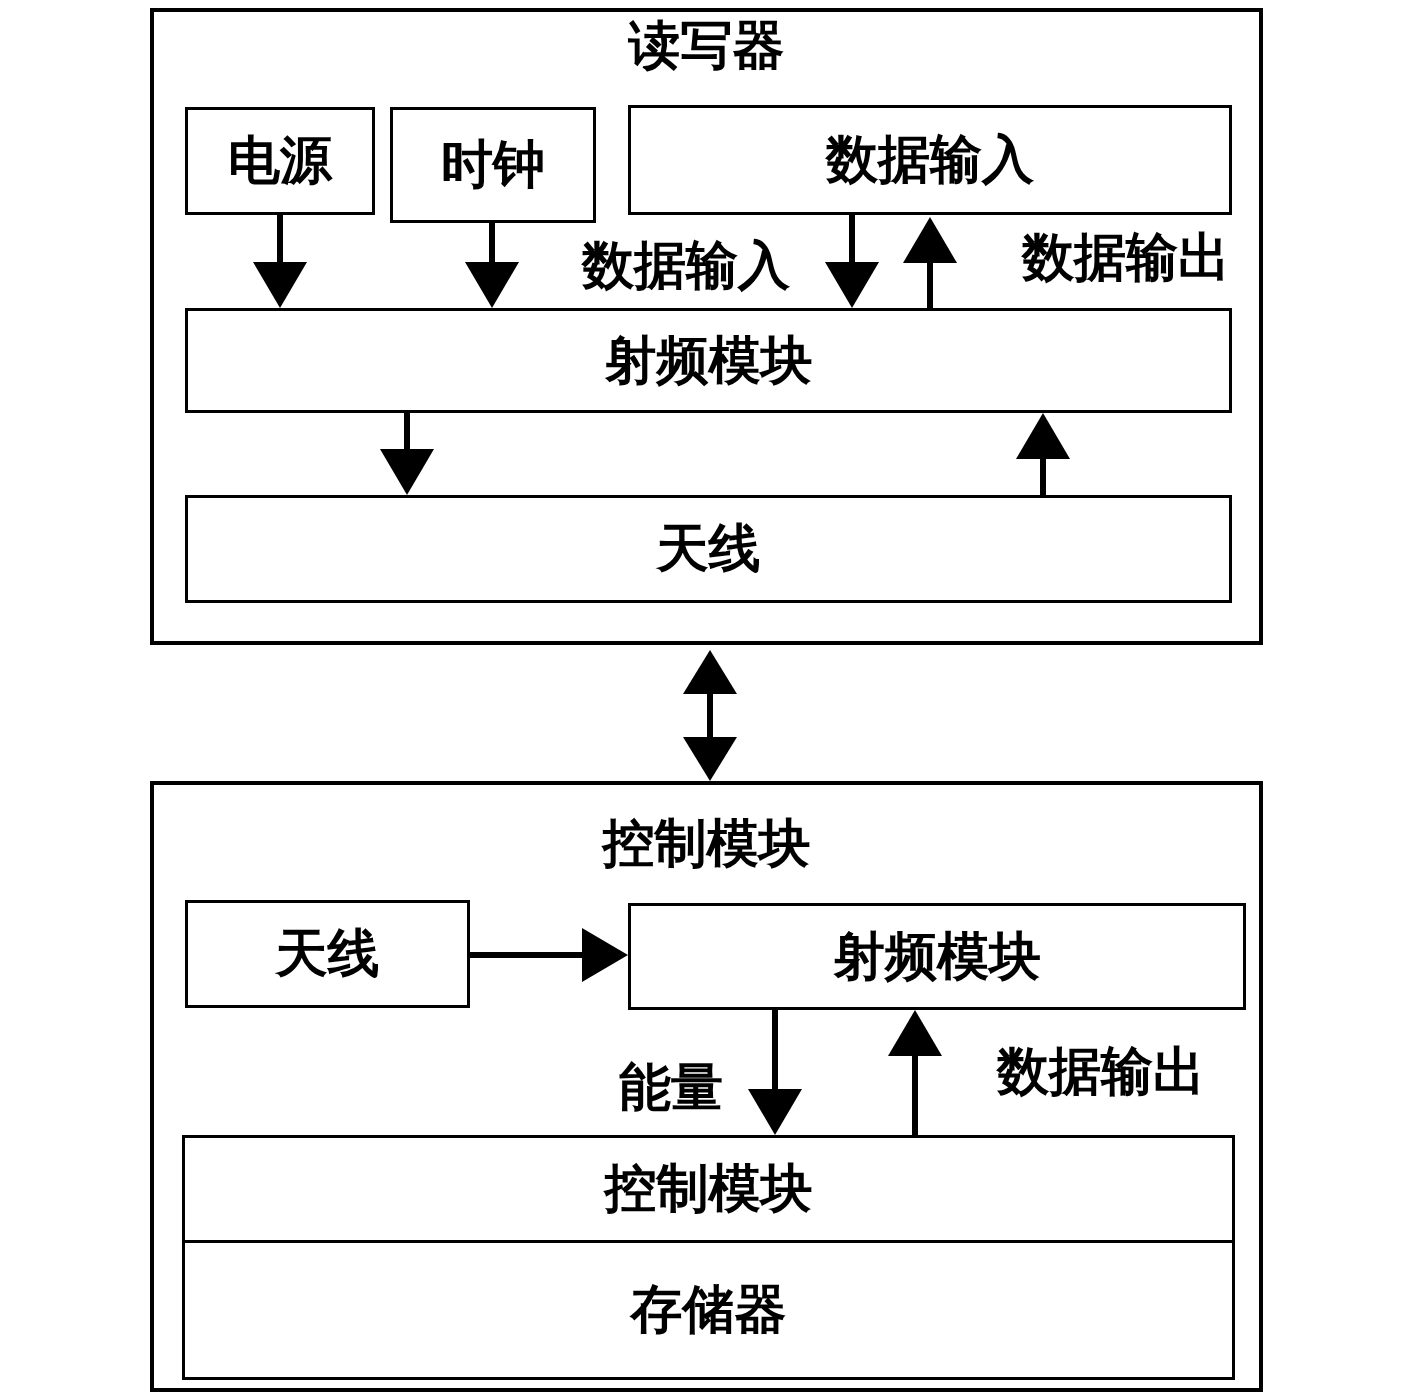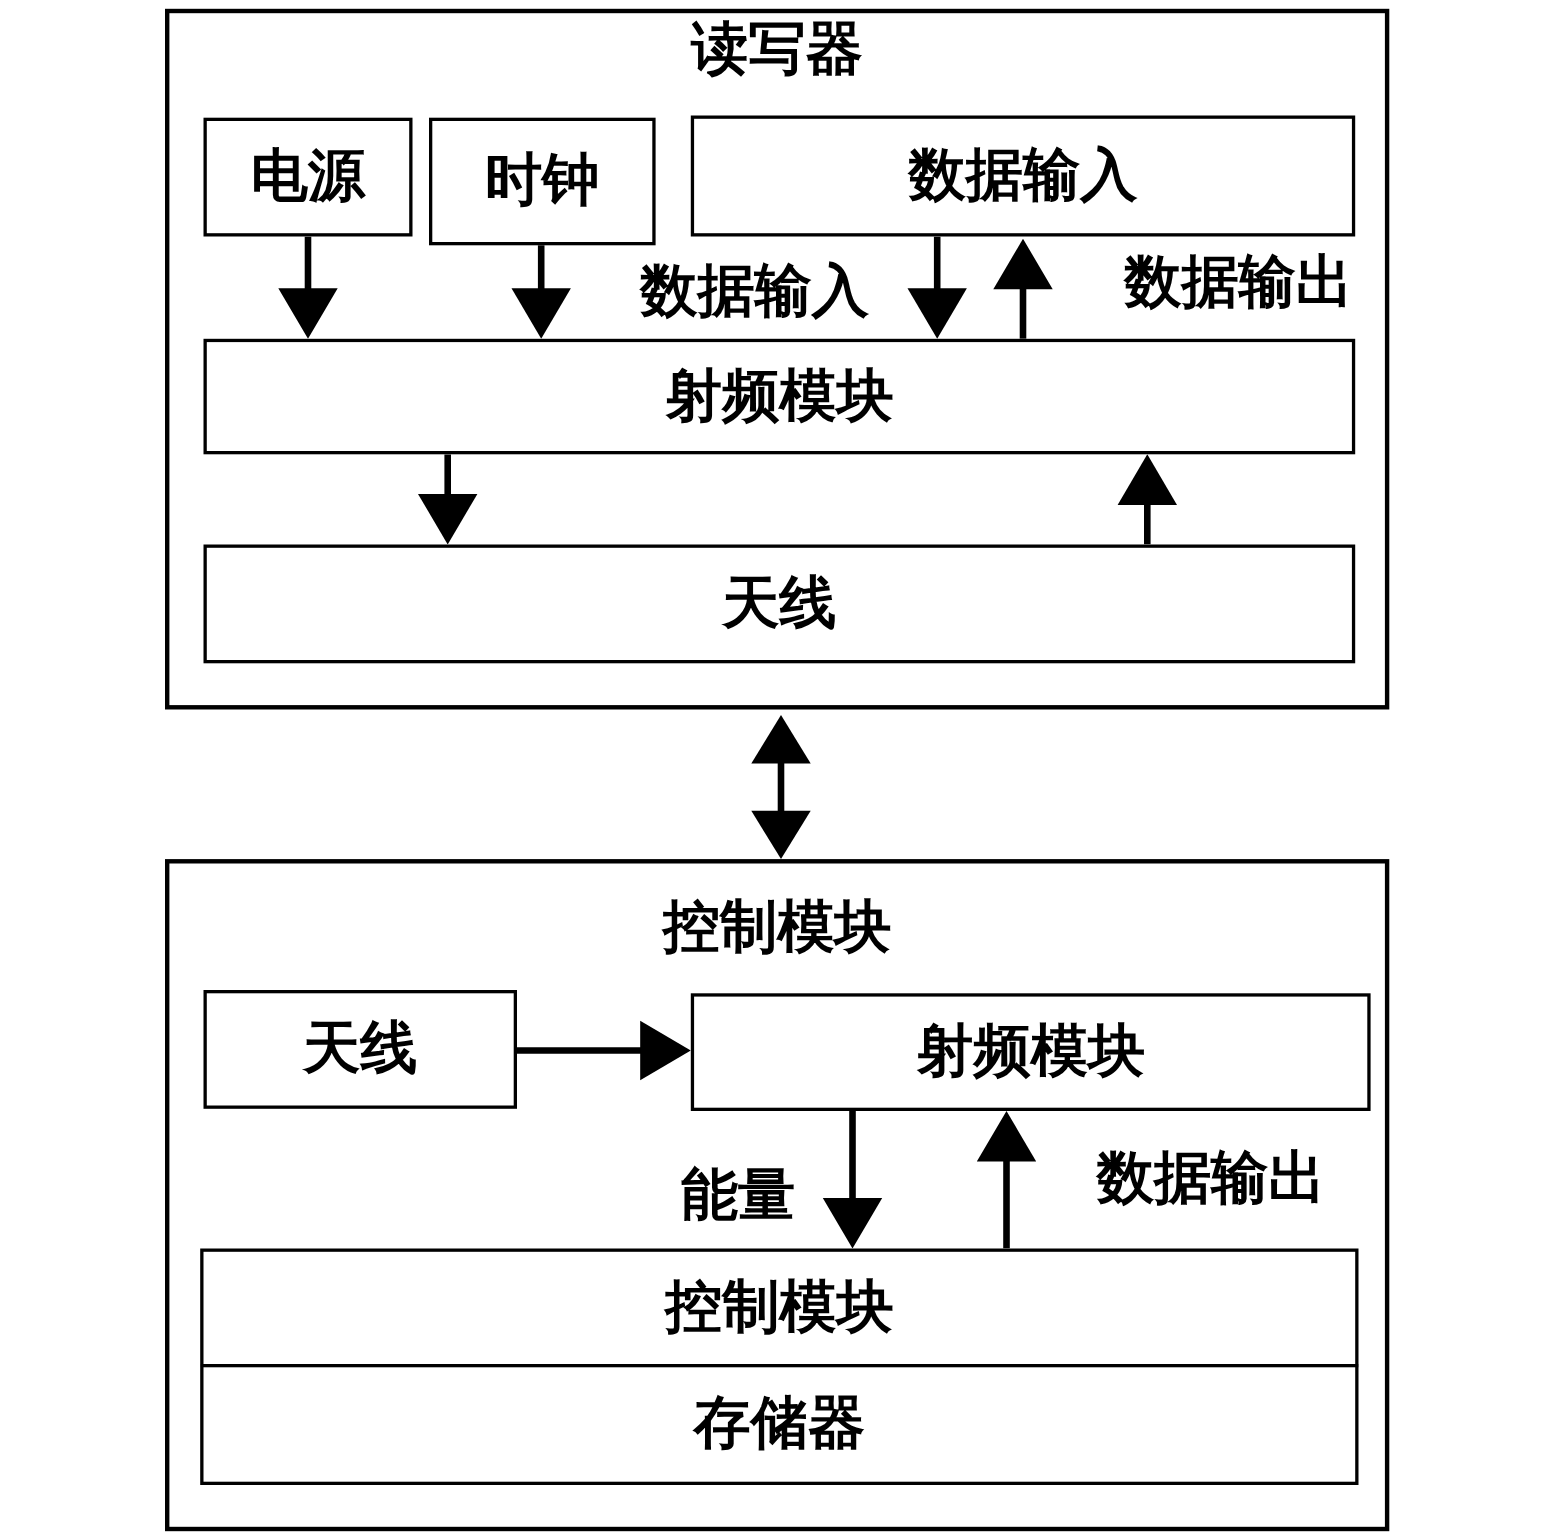--- a/index.html
+++ b/index.html
@@ -153,17 +153,17 @@
   </div>
 
   <div class="flow-label" style="left:588px; top:1042px; width:135px;margin-top:20px;">能量</div>
 
   <div class="flow-label" style="left:960px; top:1046px; width:245px;">数据输出</div>
 
   <div class="inner-box" style="left:182px; top:1135px; width:1053px; height:108px;text-align:right;">
     <span>控制模块</span>
   </div>
 
-  <div class="inner-box" style="left:182px; top:1240px; width:1053px; height:110px;">
+  <div class="inner-box" style="left:182px; top:1240px; width:1053px; height:140px;">
     <span>存储器</span>
   </div>
 
 </div>
 
 </body></html>

